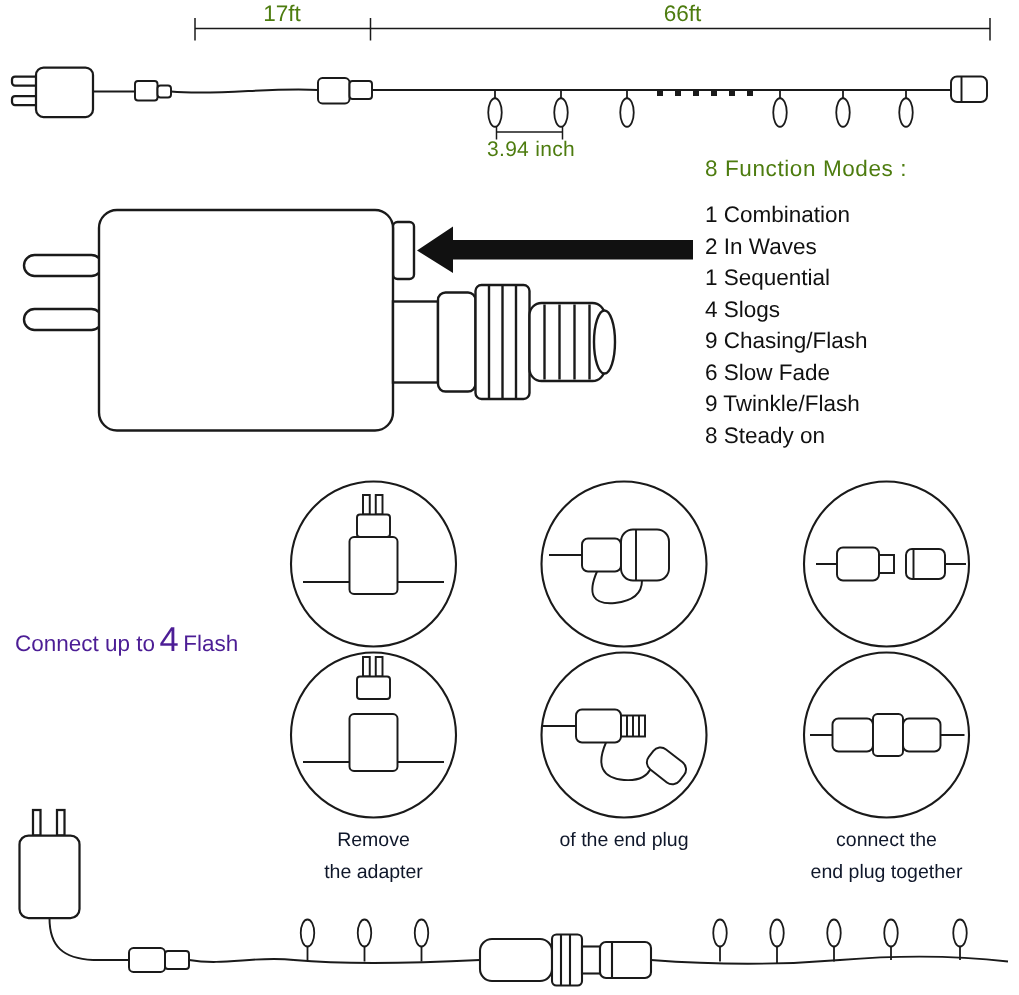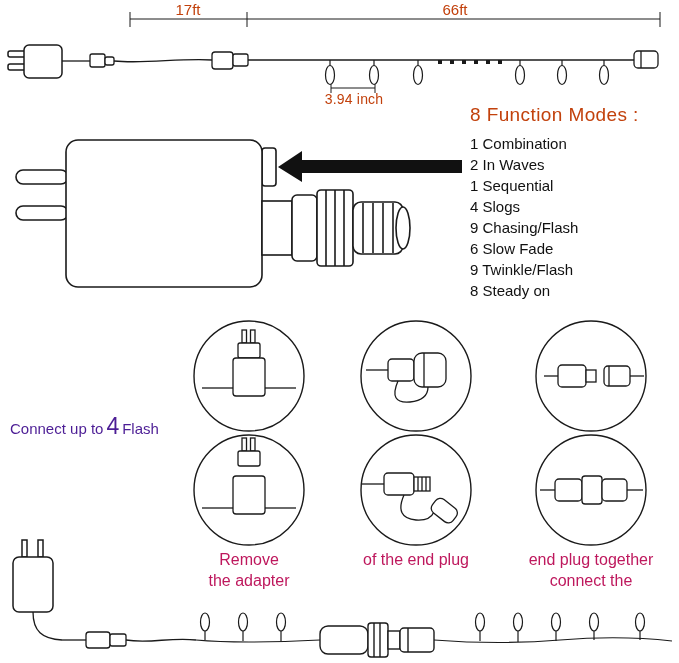--- a/index.html
+++ b/index.html
@@ -1,26 +1,26 @@
 <!DOCTYPE html>
 <html><head>
 <meta charset="utf-8">
 <style>
   html,body{margin:0;padding:0;background:#fff;}
   .page{
     position:relative;width:679px;height:663px;background:#fff;overflow:hidden;
     font-family:"Liberation Sans", sans-serif;color:#111;
   }
   .abs{position:absolute;}
-  .label{position:absolute;color:#c2410c;}
+  .label{position:absolute;color:#4d7c0f;}
   .dim-label{font-size:15px;text-align:center;}
   .small-label{font-size:14px;text-align:center;letter-spacing:0.2px;}
-  .fm-title{font-size:19px;letter-spacing:0.4px;}
+  .fm-title{font-size:15px;letter-spacing:0.4px;}
   .fm-item{font-size:15px;line-height:21px;}
-  .caption{position:absolute;text-align:center;font-size:16px;line-height:21px;color:#be185d;}
+  .caption{position:absolute;text-align:center;font-size:13px;line-height:21px;color:#0f172a;}
   .connect-line{position:absolute;display:flex;align-items:baseline;gap:3px;color:#4c1d95;}
   .connect-sm{font-size:15px;}
   .connect-lg{font-size:23px;}
   svg{display:block;}
 </style>
 </head>
 <body>
 
 <div class="page">
 
@@ -205,22 +205,22 @@
   </svg>
 
   <div class="caption" style="left:179px;top:549px;width:140px;">
     <div>Remove</div>
     <div>the adapter</div>
   </div>
   <div class="caption" style="left:336px;top:549px;width:160px;">
     <div>of the end plug</div>
   </div>
   <div class="caption" style="left:506px;top:549px;width:170px;">
+    <div>connect the</div>
     <div>end plug together</div>
-    <div>connect the</div>
   </div>
 
   <svg class="abs" style="left:0;top:533px" width="679" height="130" viewBox="0 0 679 130">
 
     <g stroke="#1a1a1a" fill="#fff" stroke-width="1.5">
       <rect x="22" y="7" width="5" height="17"></rect>
       <rect x="38" y="7" width="5" height="17"></rect>
       <rect x="13" y="24" width="40" height="55" rx="6"></rect>
     </g>
 

